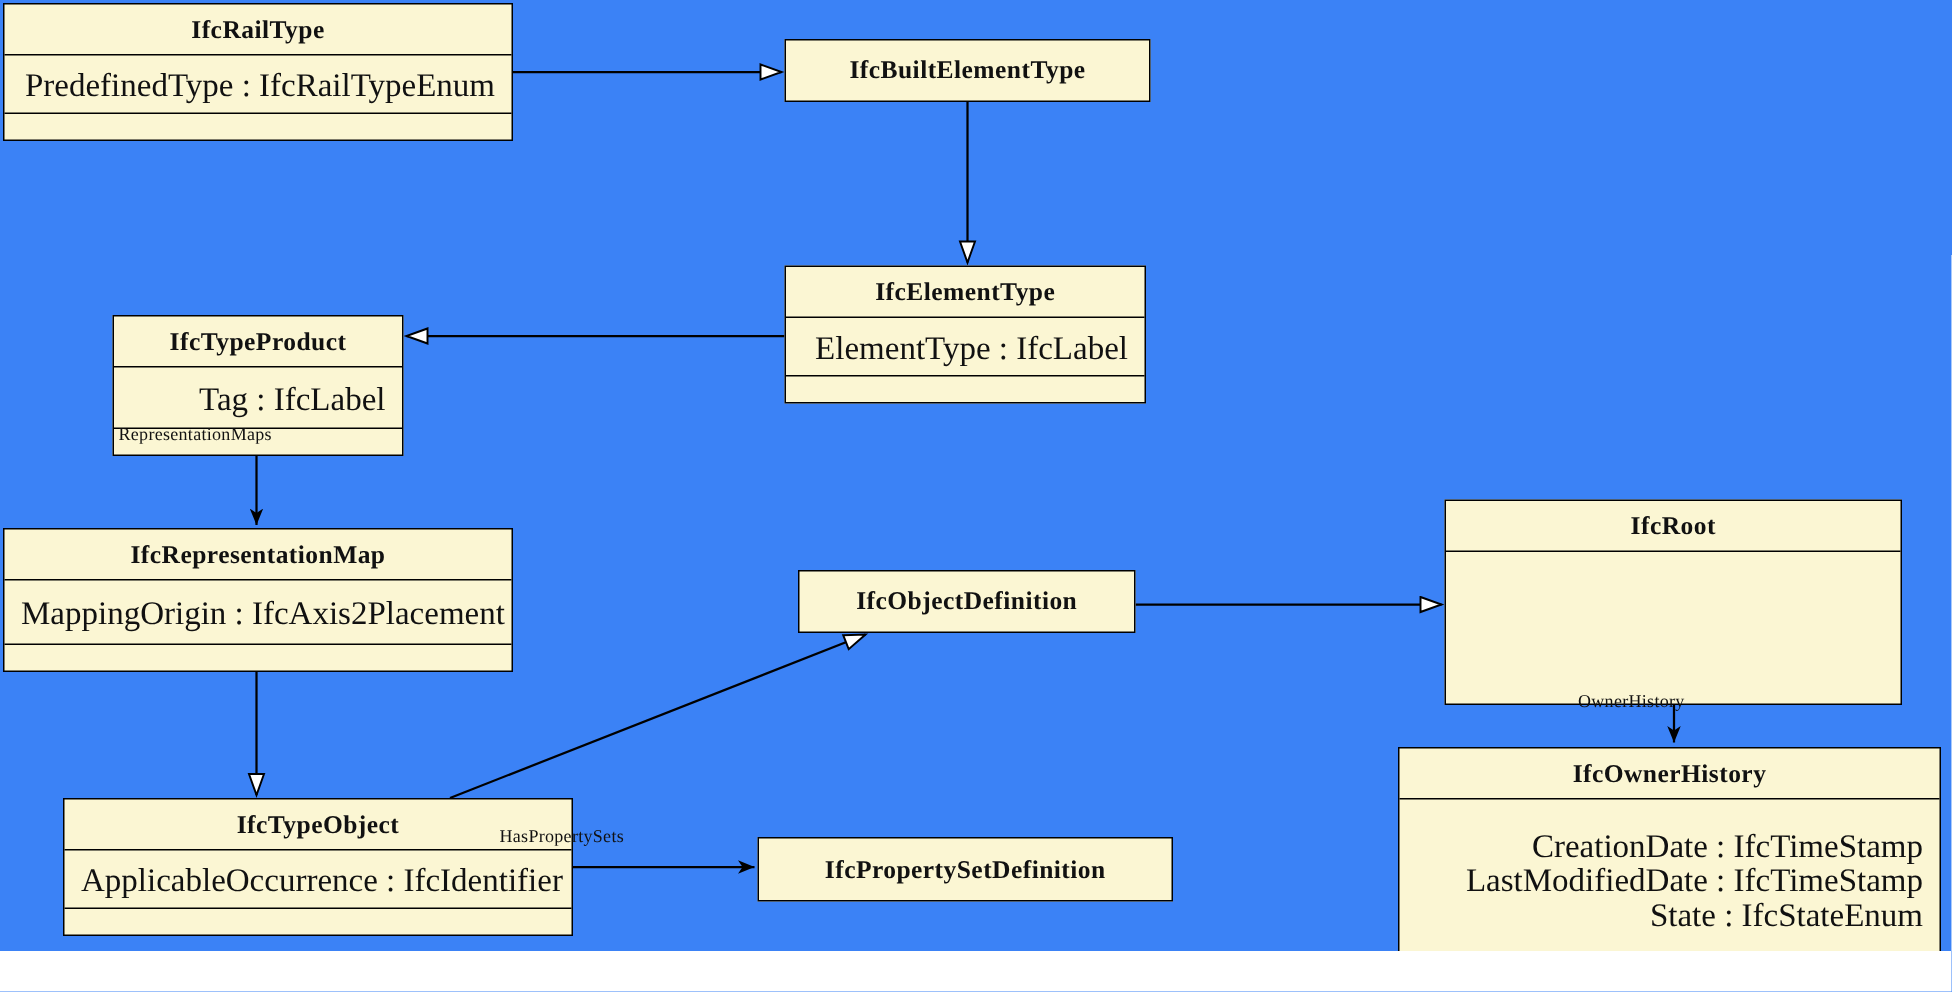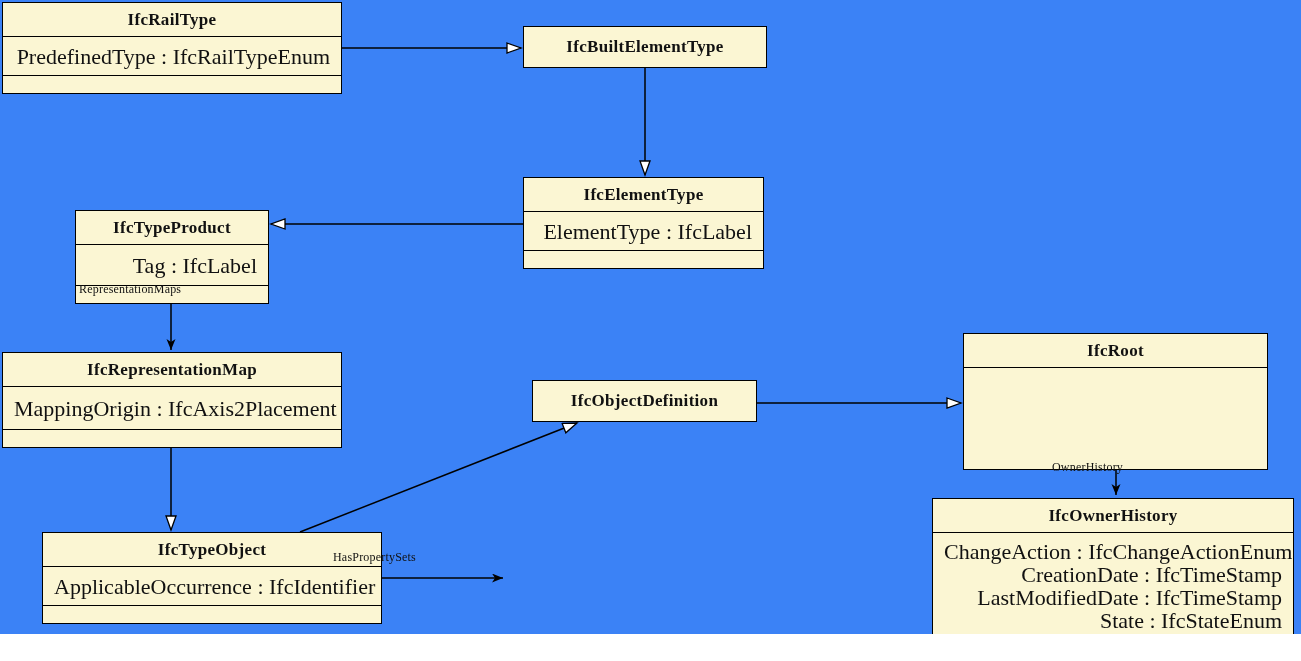--- a/index.html
+++ b/index.html
@@ -123,30 +123,32 @@
     <div class="uml-attrs">
       <div class="uml-attr">ApplicableOccurrence : IfcIdentifier</div>
     </div>
     <div class="uml-empty"></div>
   </div>
 
   <div class="uml-box single" style="left:532px;top:380px;width:225px;height:42px;">
     <div class="uml-header">IfcObjectDefinition</div>
   </div>
 
+  <div class="uml-box single" style="left:505px;top:558px;width:277px;height:43px;">
+    <div class="uml-header">IfcPropertySetDefinition</div>
+  </div>
 
   <div class="uml-box" style="left:963px;top:333px;width:305px;height:137px;gap:37px;">
     <div class="uml-header">IfcRoot</div>
     <div class="uml-empty"></div>
   </div>
 
   <div class="uml-box" style="left:932px;top:498px;width:362px;height:160px;">
     <div class="uml-header">IfcOwnerHistory</div>
     <div class="uml-attrs">
-      <div class="uml-attr">ChangeAction : IfcChangeActionEnum</div>
       <div class="uml-attr">CreationDate : IfcTimeStamp</div>
       <div class="uml-attr">LastModifiedDate : IfcTimeStamp</div>
       <div class="uml-attr">State : IfcStateEnum</div>
     </div>
     <div class="uml-empty"></div>
   </div>
 
   <div class="edge-label" style="left:79px;top:282px;">RepresentationMaps</div>
   <div class="edge-label" style="left:333px;top:550px;">HasPropertySets</div>
   <div class="edge-label" style="left:1052px;top:460px;">OwnerHistory</div>

